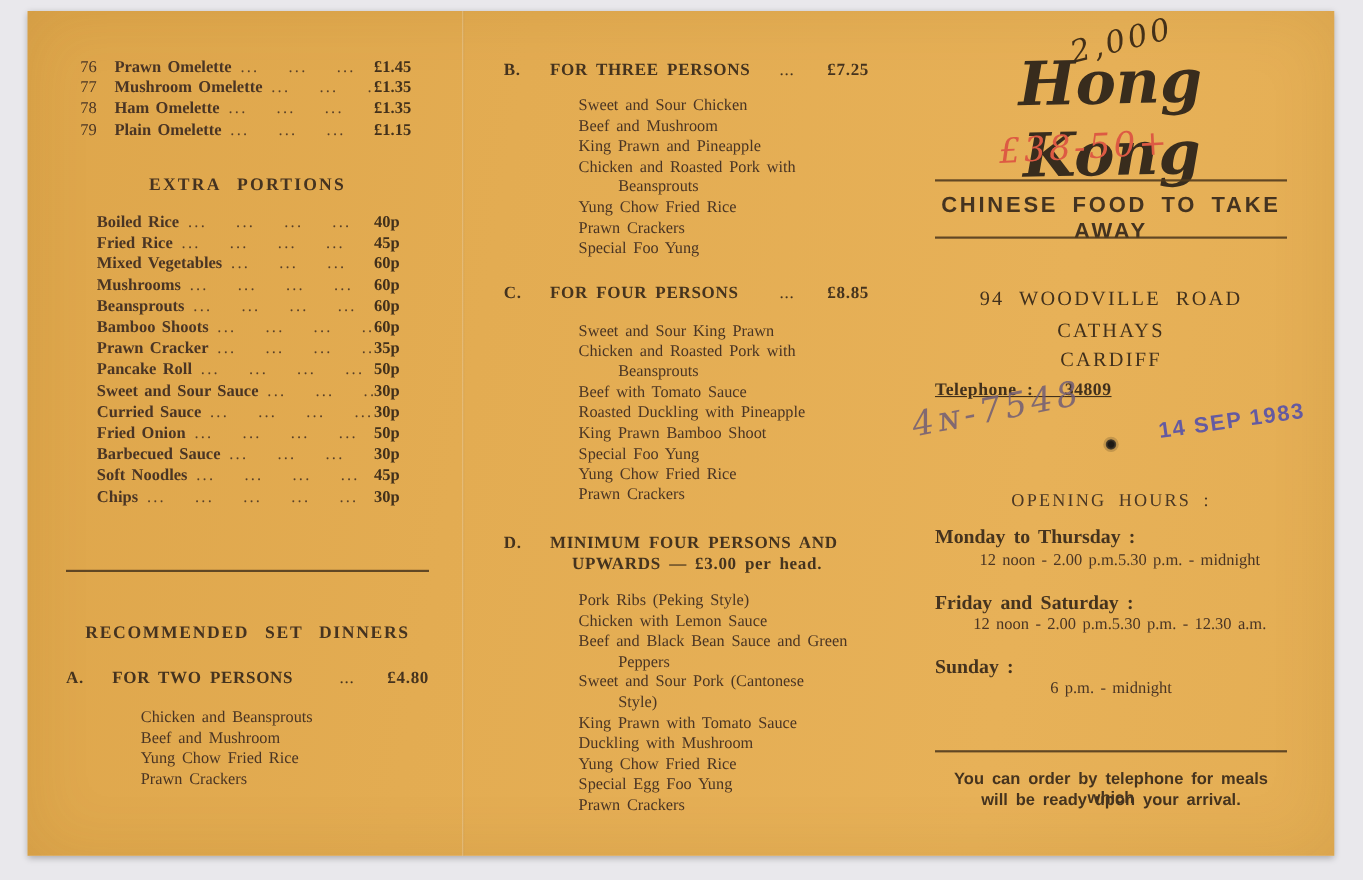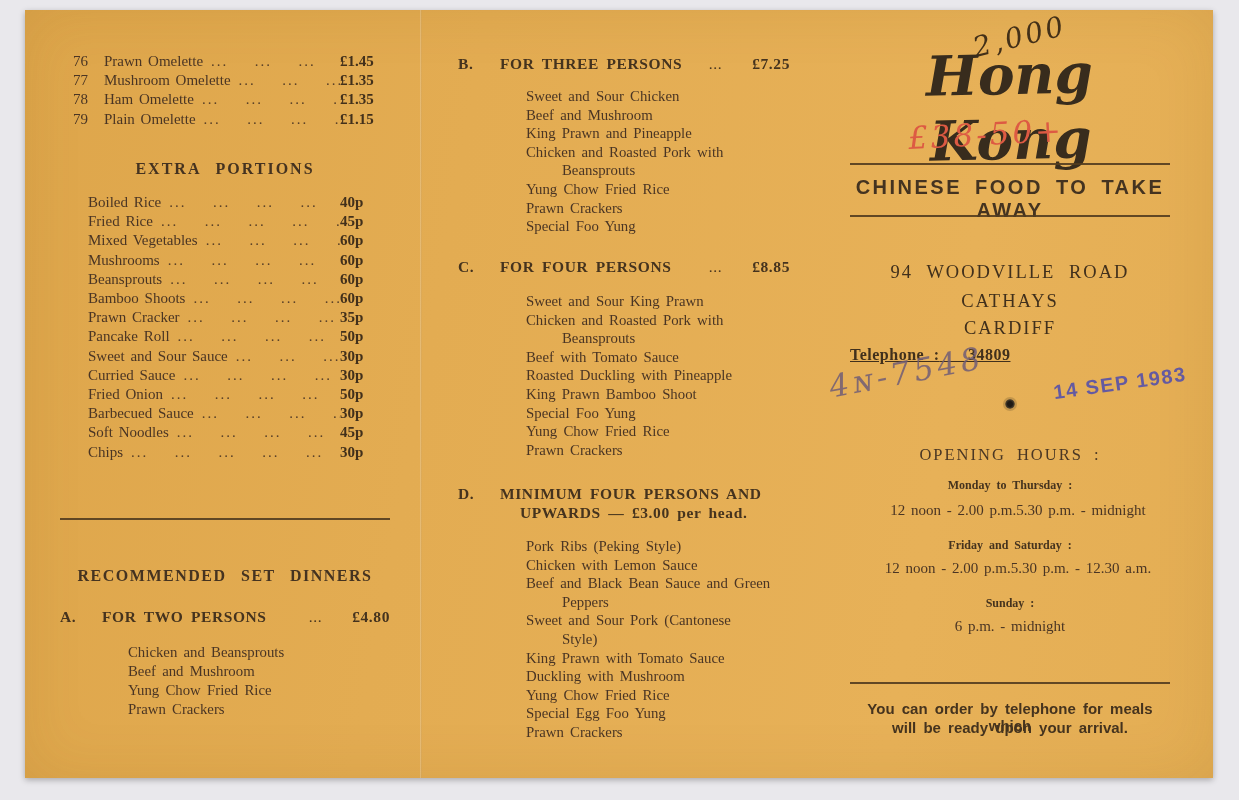--- a/index.html
+++ b/index.html
@@ -22,21 +22,21 @@
   }
   .col{position:absolute;top:0;height:100%;}
   .col-left{left:35px;width:330px;}
   .col-mid{left:433px;width:332px;}
   .col-right{left:825px;width:320px;}
   .abs{position:absolute;left:0;right:0;}
 
   
   .menu-row{display:flex;align-items:baseline;font-size:15px;line-height:19.2px;word-spacing:2px;}
   .menu-row .no{width:28px;text-align:right;padding-right:16px;flex:none;}
-  .menu-row .name{flex:none;white-space:nowrap;}
+  .menu-row .name{flex:none;white-space:nowrap;font-weight:bold;}
   .menu-row .leader{flex:1;overflow:hidden;white-space:nowrap;padding:0 8px;opacity:.9;}
   .leader::after{content:"...\2003\2002...\2003\2002...\2003\2002...\2003\2002...\2003\2002...";letter-spacing:2px;}
   .menu-row .price{flex:none;width:50px;text-align:left;font-weight:bold;color:#42301b;}
 
   .center-head{font-weight:bold;text-align:center;font-size:16px;letter-spacing:2px;word-spacing:9px;color:#453320;}
 
   .rule{border-top:2.5px solid #523c1f;opacity:.9;}
 
   
   .set-header{display:flex;align-items:baseline;font-weight:bold;font-size:15.5px;letter-spacing:.6px;word-spacing:3px;color:#45331e;}
@@ -51,21 +51,21 @@
   
   .logo{
     text-align:center;font-family:"DejaVu Serif", serif;font-style:italic;font-weight:bold;
     font-size:55px;letter-spacing:0px;color:#382c1d;transform:rotate(-1.2deg);
   }
   .tagline{text-align:center;font-family:"Liberation Sans", sans-serif;font-weight:bold;
     font-size:20px;letter-spacing:2.5px;word-spacing:5px;color:#443320;}
   .addr{text-align:center;font-weight:normal;font-size:18.5px;letter-spacing:2px;word-spacing:7px;color:#41301c;}
   .phone{text-align:left;font-weight:bold;font-size:16px;letter-spacing:.5px;word-spacing:5px;color:#41301c;text-decoration:underline;}
   .opening{text-align:center;font-size:16.5px;letter-spacing:2px;word-spacing:5px;color:#4a3724;}
-  .day{text-align:center;font-weight:bold;font-size:12px;word-spacing:3px;color:#45331e;}
+  .day{text-align:left;font-weight:bold;font-size:18px;word-spacing:3px;color:#45331e;}
   .times{display:flex;justify-content:center;font-size:15px;word-spacing:2px;padding-left:16px;}
   .times .t{white-space:nowrap;}
   .sun-time{text-align:center;font-size:15px;word-spacing:2px;}
   .footer-line{text-align:center;font-family:"Liberation Sans", sans-serif;font-weight:bold;
     font-size:15px;word-spacing:3px;color:#45331e;}
 
   
   .hand{position:absolute;font-family:"DejaVu Serif", serif;font-style:italic;white-space:nowrap;}
   .hand-2000{left:122px;top:10px;font-size:28px;color:#433018;transform:rotate(-14deg);letter-spacing:3px;}
   .hand-red{left:58px;top:106px;font-size:31px;color:#dd5a43;transform:rotate(-3deg);letter-spacing:3px;}

